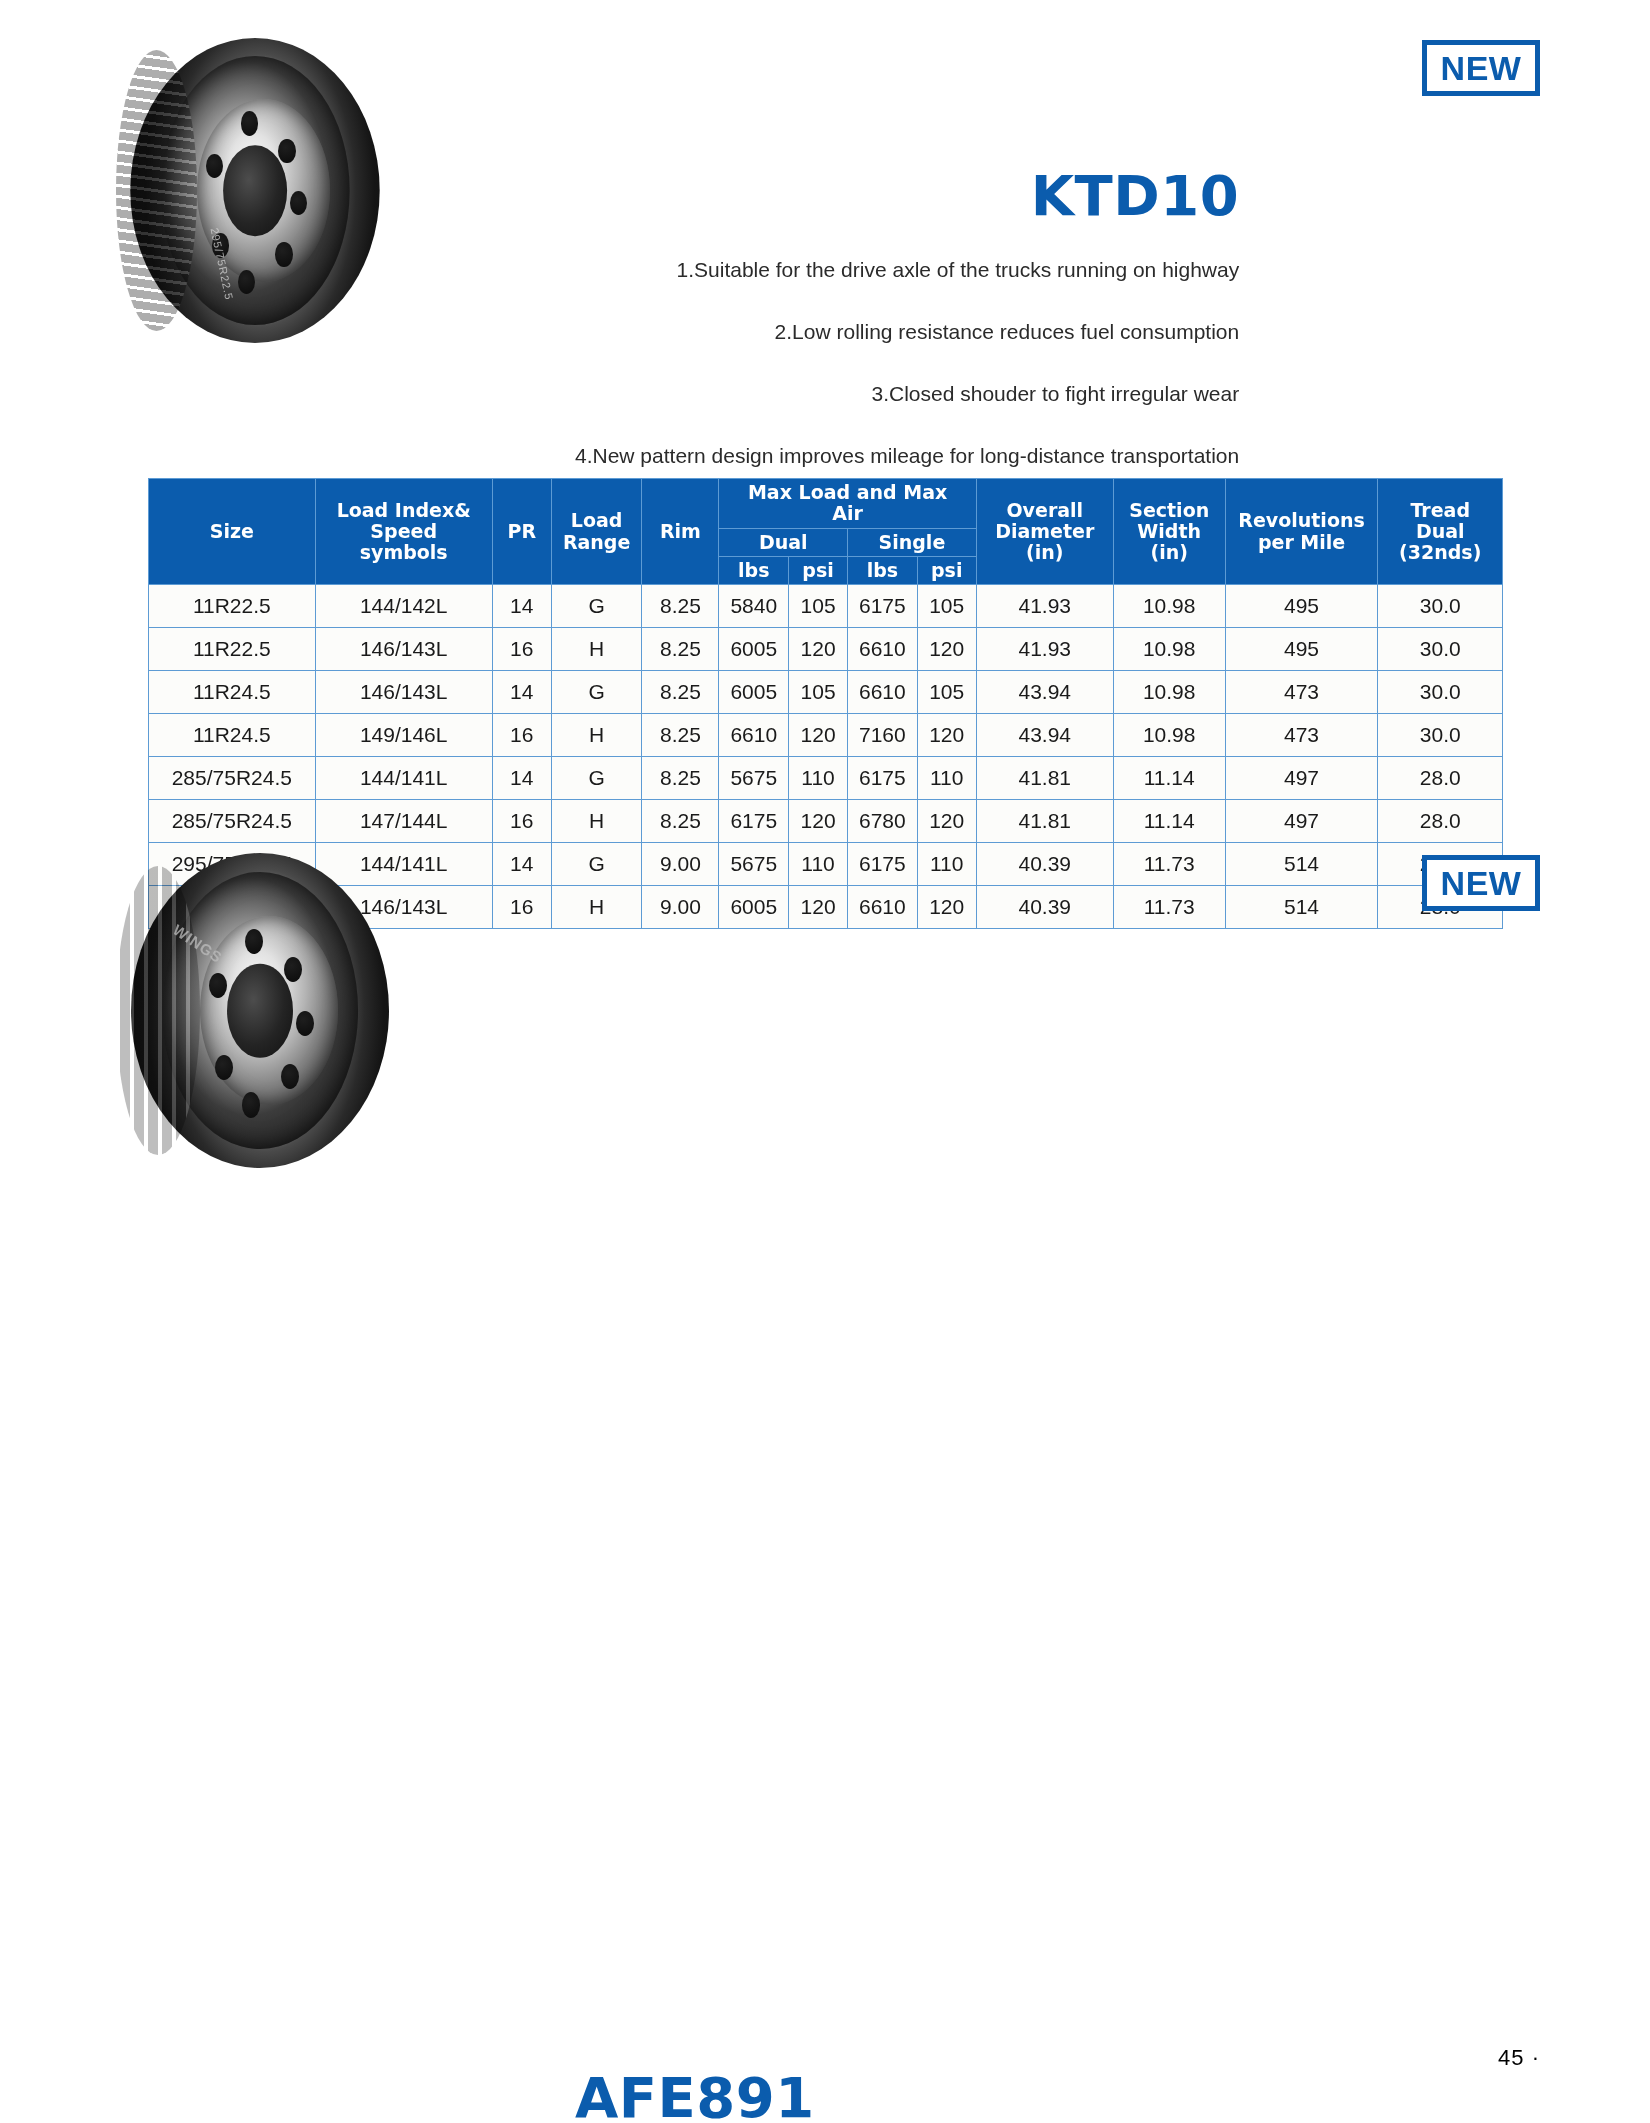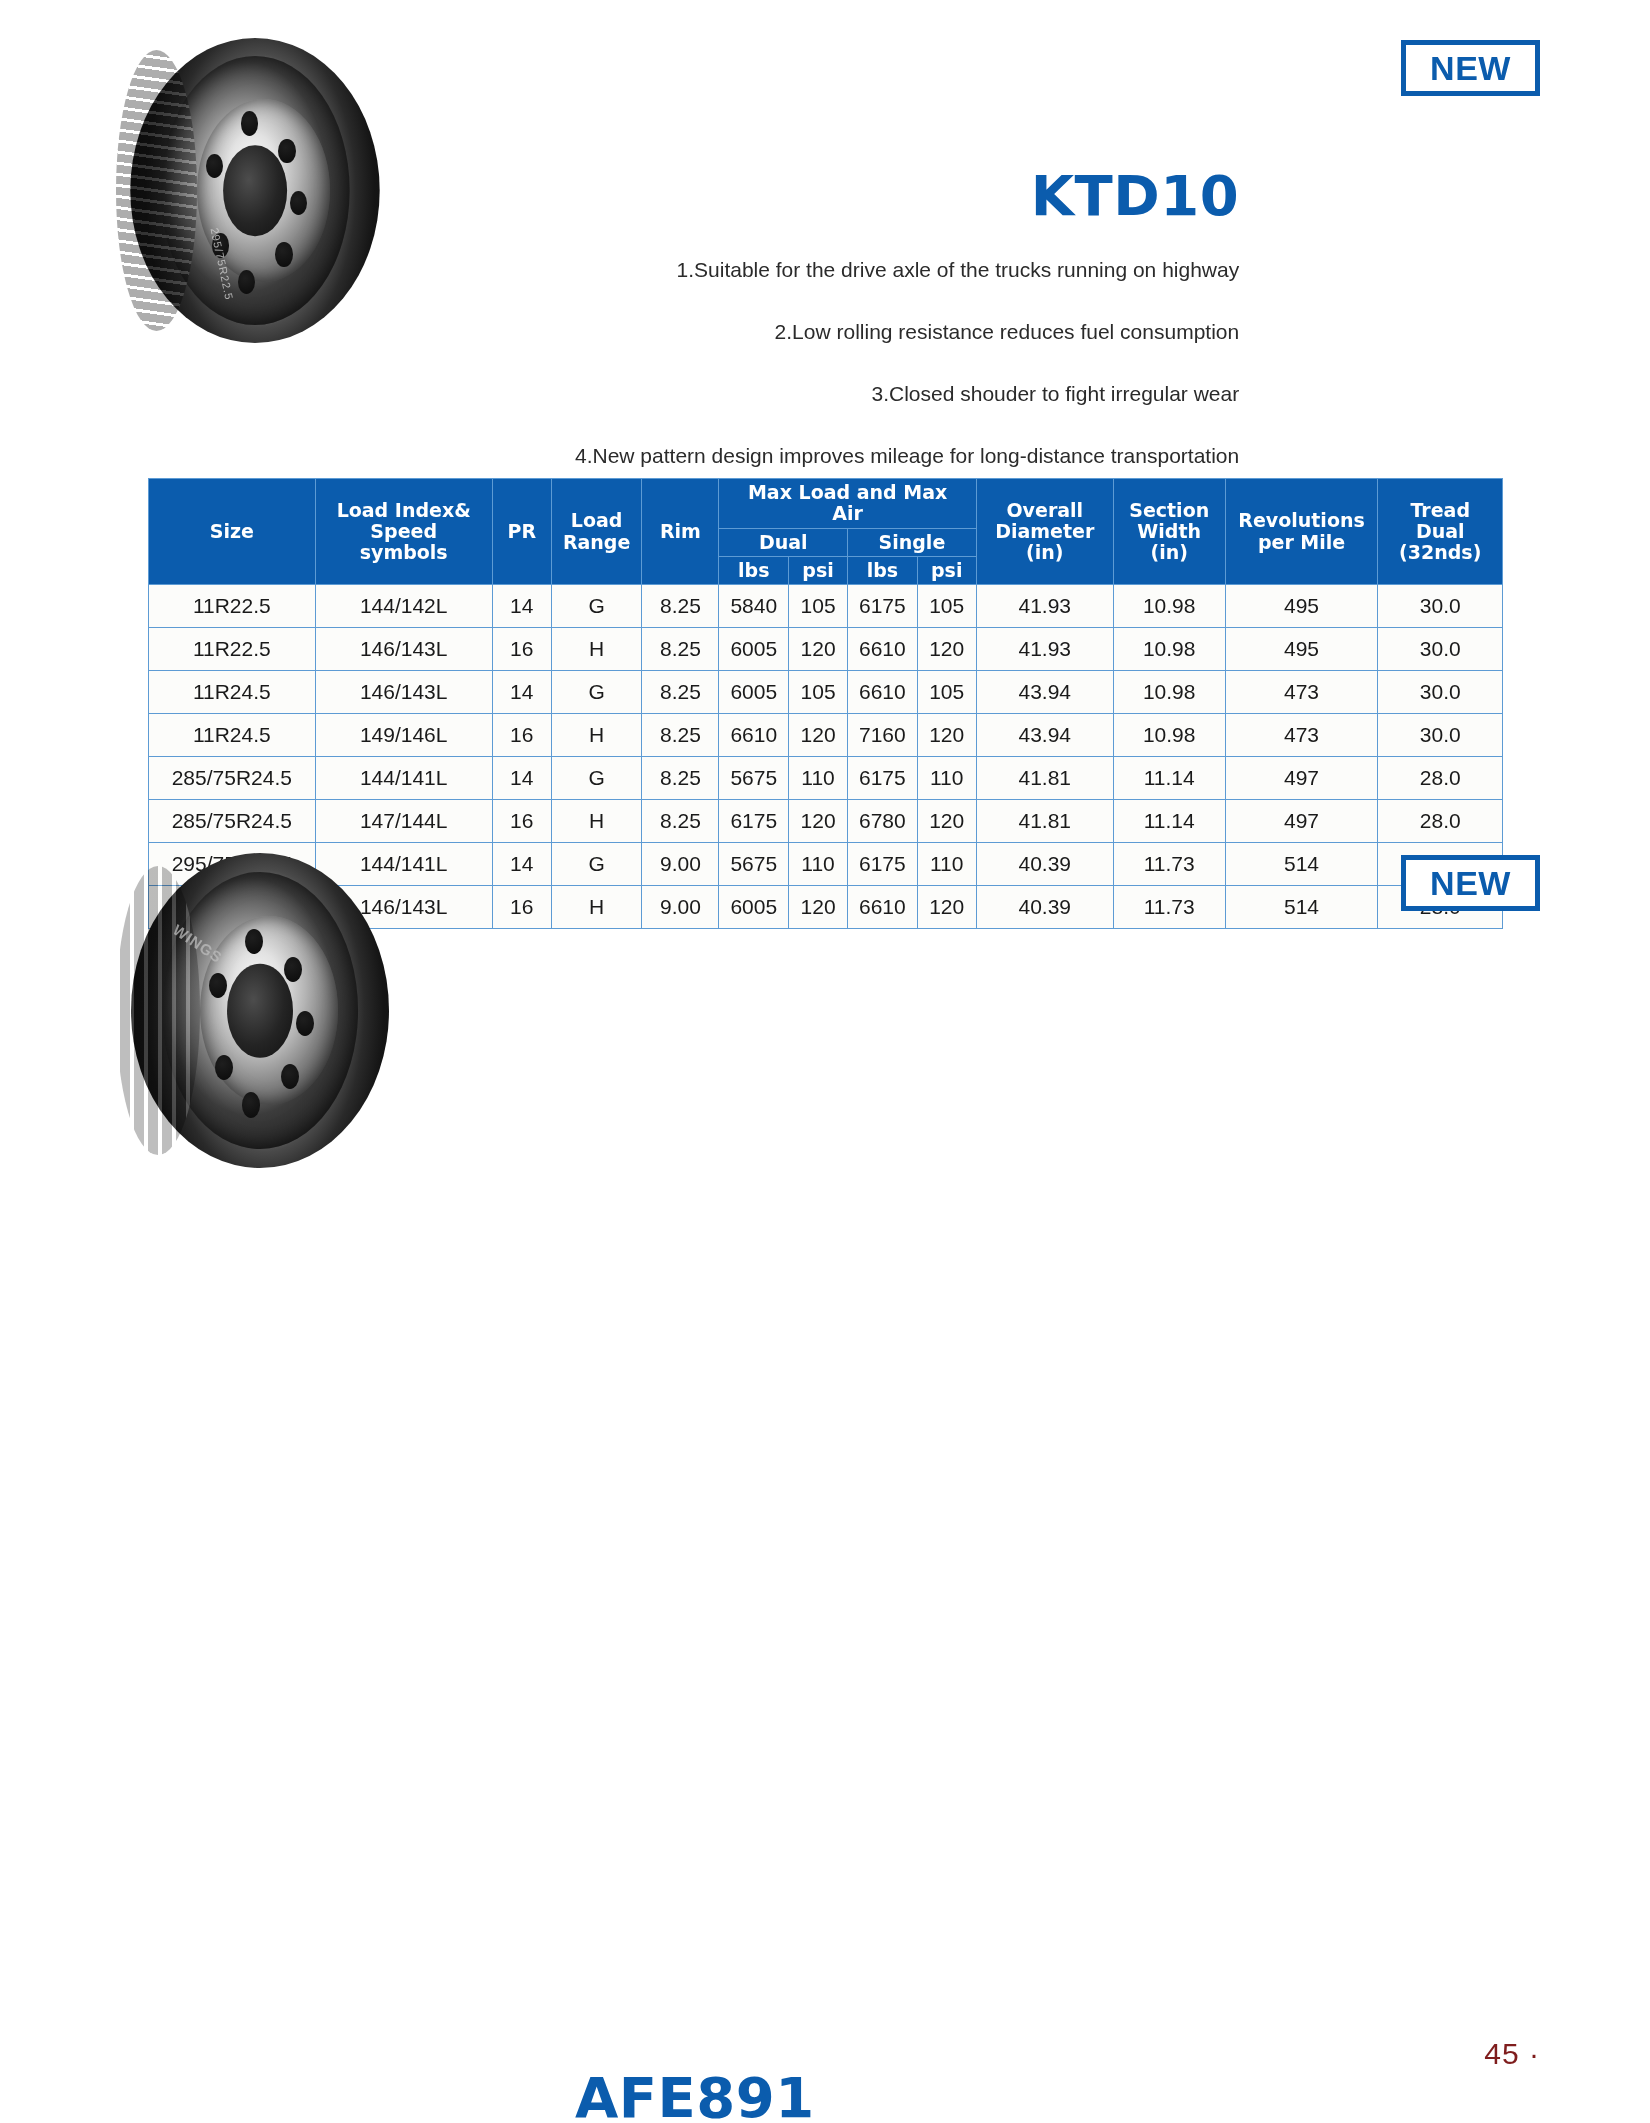--- a/index.html
+++ b/index.html
@@ -14,21 +14,21 @@
   }
 
   .product { position:absolute; left:0; width:1650px; }
   #product-0 { top:0; }
   #product-1 { top:815px; }
 
   
   .new-badge {
     position:absolute;
     right:110px;
-    width:139px; height:56px;
+    width:118px; height:56px;
     border:5px solid #0b5cad;
     display:flex; align-items:center; justify-content:center;
     background:#ffffff;
   }
   .new-badge span {
     color:#0b5cad;
     font-weight:bold;
     font-size:34px;
     letter-spacing:0.5px;
     line-height:1;
@@ -175,22 +175,22 @@
   .c-od        { width:130px; }
   .c-sw        { width:106px; }
   .c-rpm       { width:145px; }
   .c-tread     { width:118px; }
 
   
   .page-number {
     position:absolute;
     right:110px;
     bottom:52px;
-    font-size:30px;
-    color:#7f1d1d;
+    font-size:22px;
+    color:#000000;
     letter-spacing:1px;
   }
 </style>
 </head>
 <body>
 
 <section class="product" id="product-0">
 
   <div class="new-badge">
     <span>NEW</span>

